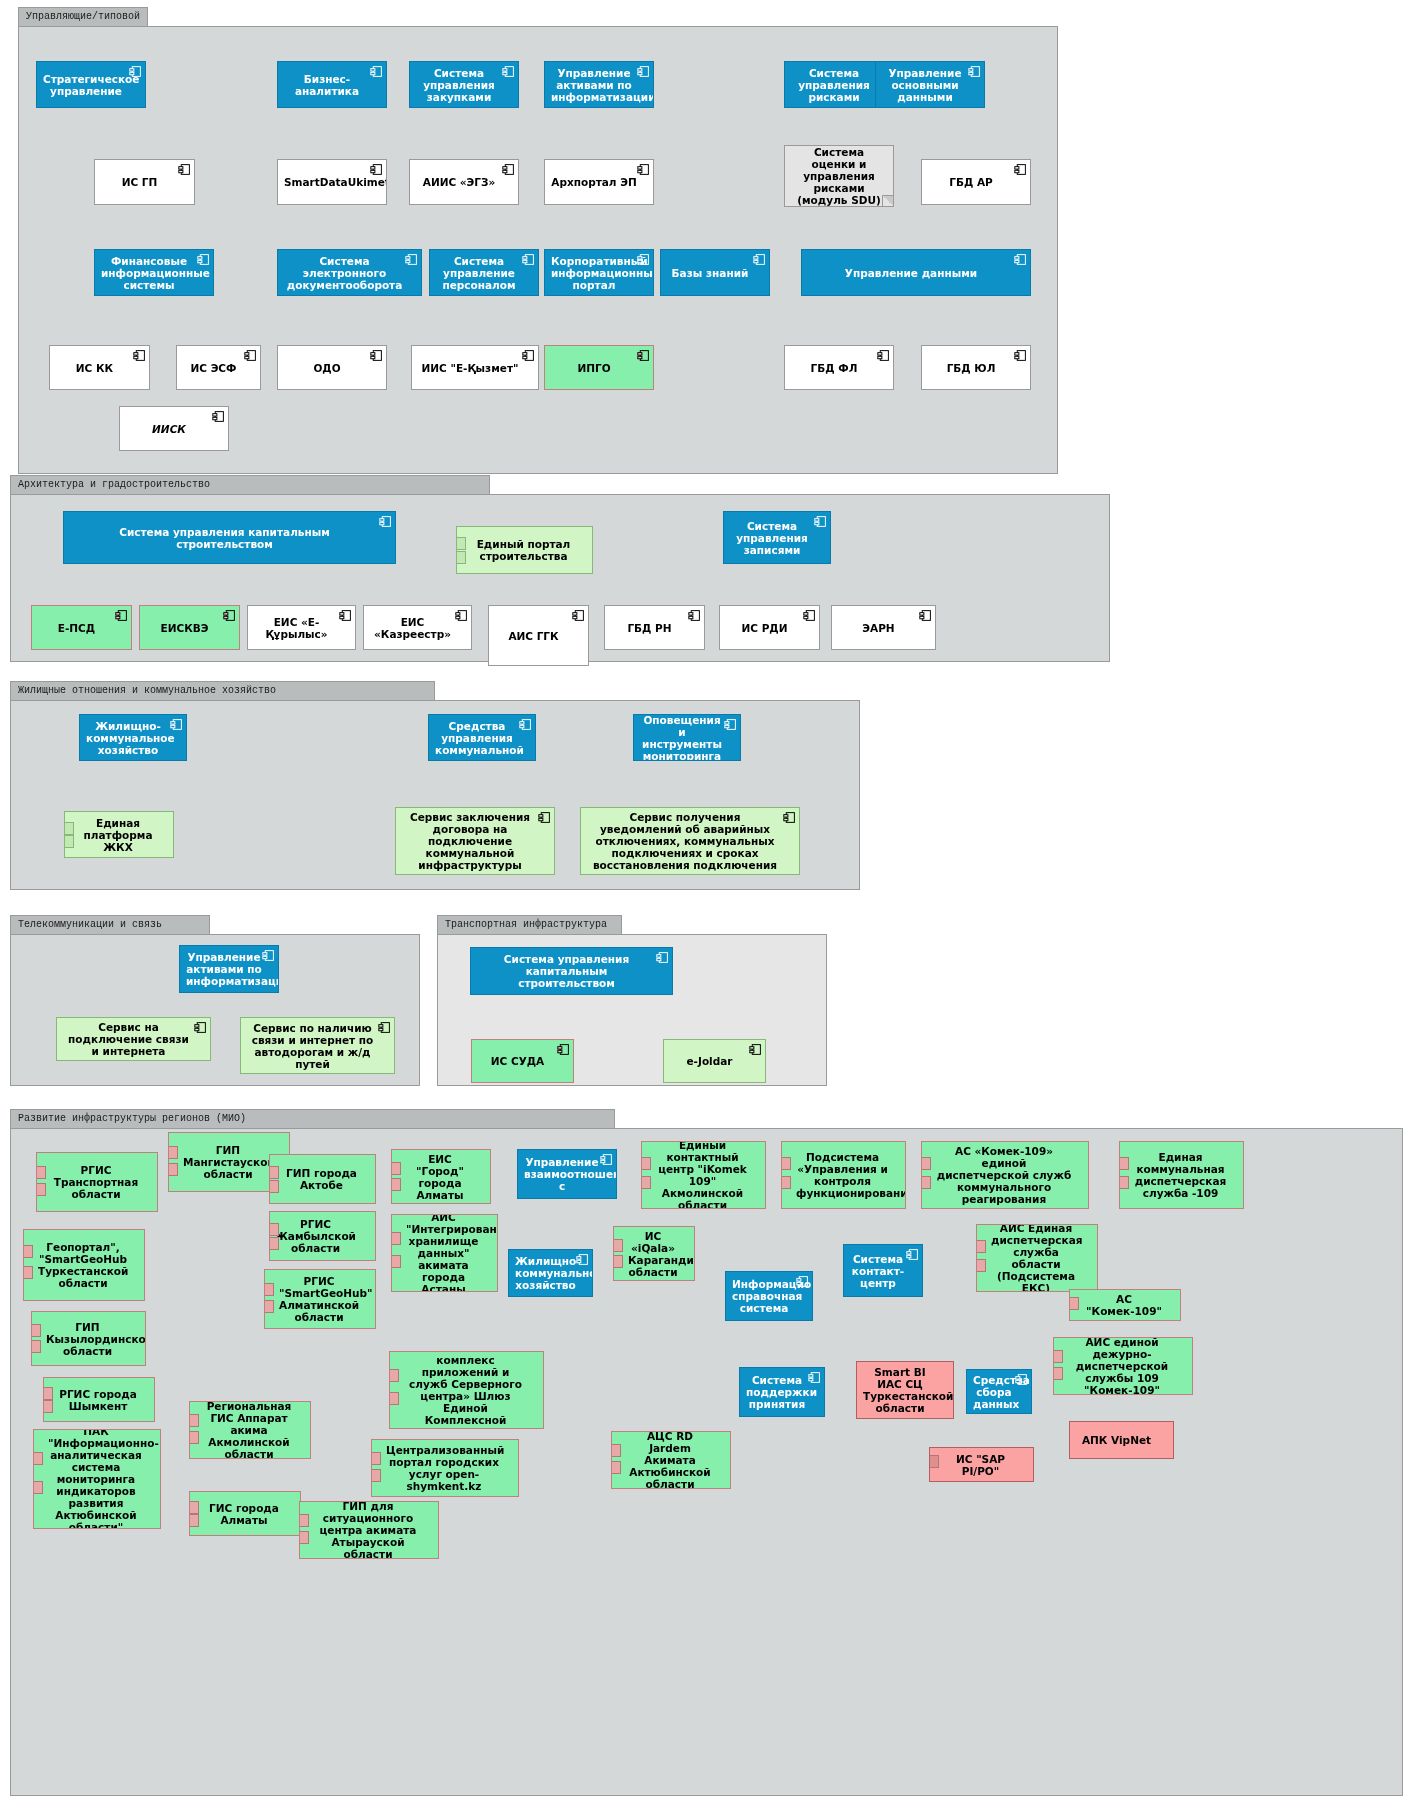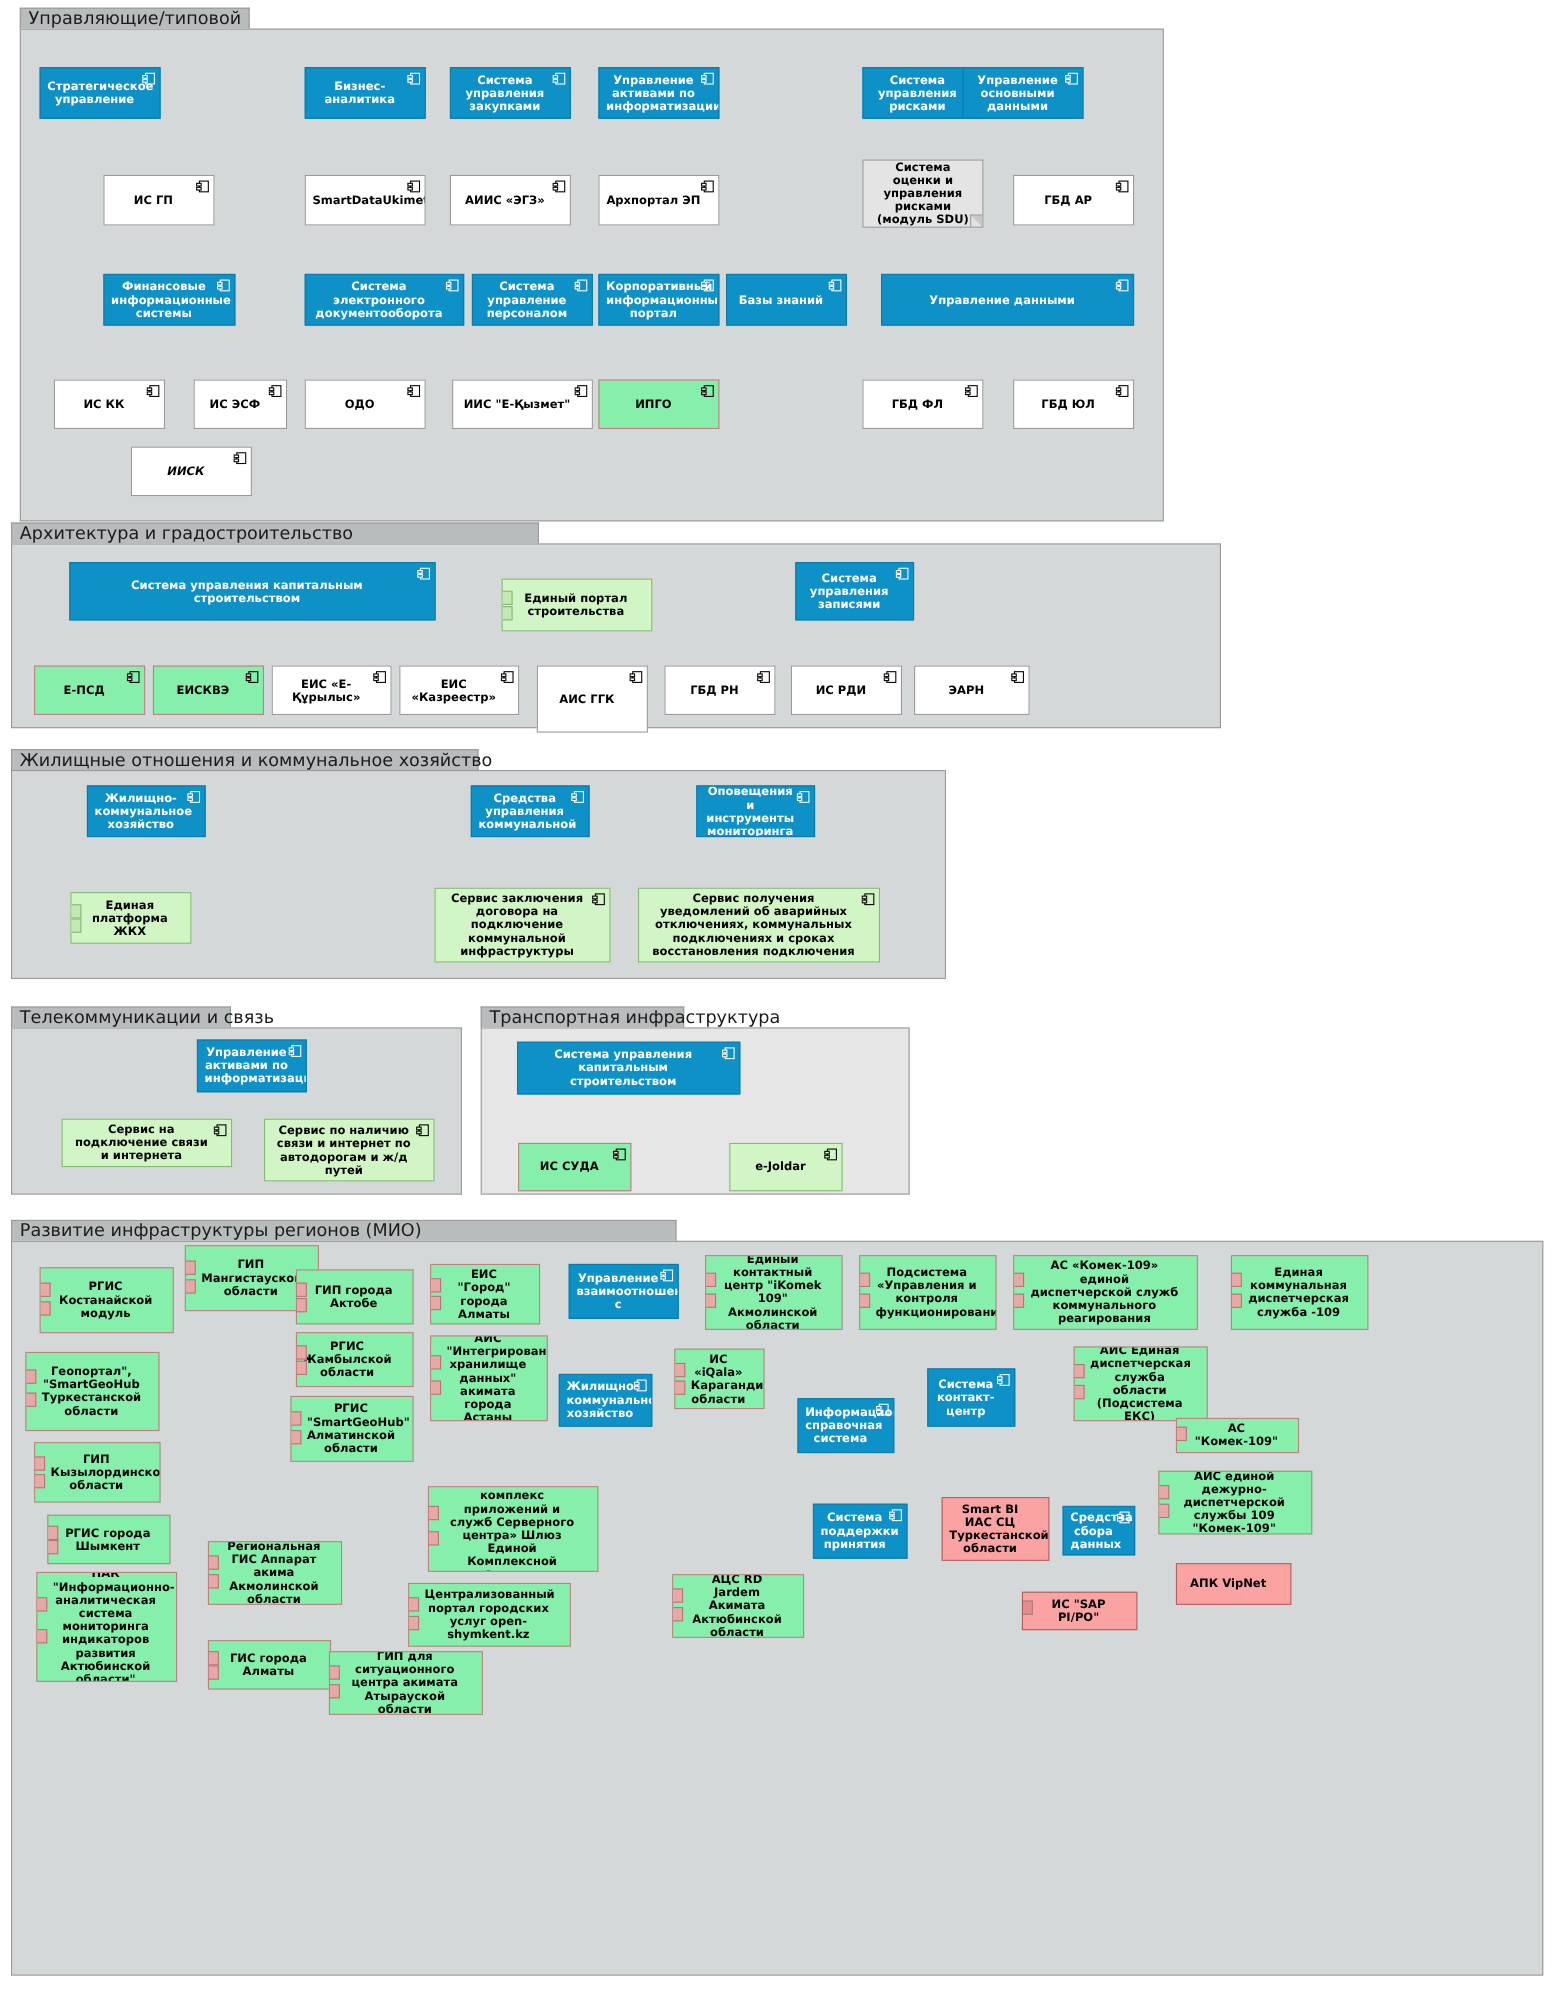--- a/index.html
+++ b/index.html
@@ -3,21 +3,21 @@
 <meta charset="utf-8">
 <style>
   html,body{margin:0;padding:0;background:#ffffff;}
   body{font-family:"DejaVu Sans","Liberation Sans",sans-serif;}
   #root{position:relative;width:1413px;height:1809px;overflow:hidden;background:#fff;}
 
   
   .pkg{position:absolute;box-sizing:border-box;background:#d5d8d8;border:1px solid #9a9a9a;}
   .pkg-tab{position:absolute;box-sizing:border-box;height:19px;background:#b8bcbc;
            border:1px solid #9a9a9a;border-bottom:none;left:-1px;top:-20px;
-           font-size:16px;color:#1a1a1a;line-height:18px;padding:0 7px;white-space:nowrap;}
+           font-size:10px;color:#1a1a1a;line-height:18px;padding:0 7px;white-space:nowrap;font-family:Liberation Mono, monospace;}
 
   
   .node{position:absolute;box-sizing:border-box;display:flex;align-items:center;
         justify-content:center;text-align:center;padding:3px 16px 3px 6px;
         font-size:10.5px;line-height:12px;font-weight:bold;overflow:hidden;}
   .node .lbl{display:block;width:100%;}
 
   .n-blue{background:#0d91c6;border:1px solid #0a7ba8;color:#ffffff;}
   .n-white{background:#ffffff;border:1px solid #9a9a9a;color:#000000;}
   .n-pink{background:#86efac;border:1px solid #c08080;color:#000000;}
@@ -641,21 +641,21 @@
         </svg>
     </div>
   </div>
 
   <div class="pkg" style="left:10px;top:1128px;width:1393px;height:668px;">
     <div class="pkg-tab" style="width:605px;">Развитие инфраструктуры регионов (МИО)</div>
 
     <div class="node n-pink" style="left:25px;top:23px;width:122px;height:60px;padding-left:14px;">
       <span class="port port-pink p1"></span>
       <span class="port port-pink p2"></span>
-      <span class="lbl">РГИС Костанайской модуль</span>
+      <span class="lbl">РГИС Транспортная области</span>
     </div>
 
     <div class="node n-pink" style="left:157px;top:3px;width:122px;height:60px;padding-left:14px;">
       <span class="port port-pink p1"></span>
       <span class="port port-pink p2"></span>
       <span class="lbl">ГИП Мангистауской области</span>
     </div>
 
     <div class="node n-pink" style="left:258px;top:25px;width:107px;height:50px;padding-left:14px;">
       <span class="port port-pink p1"></span>

